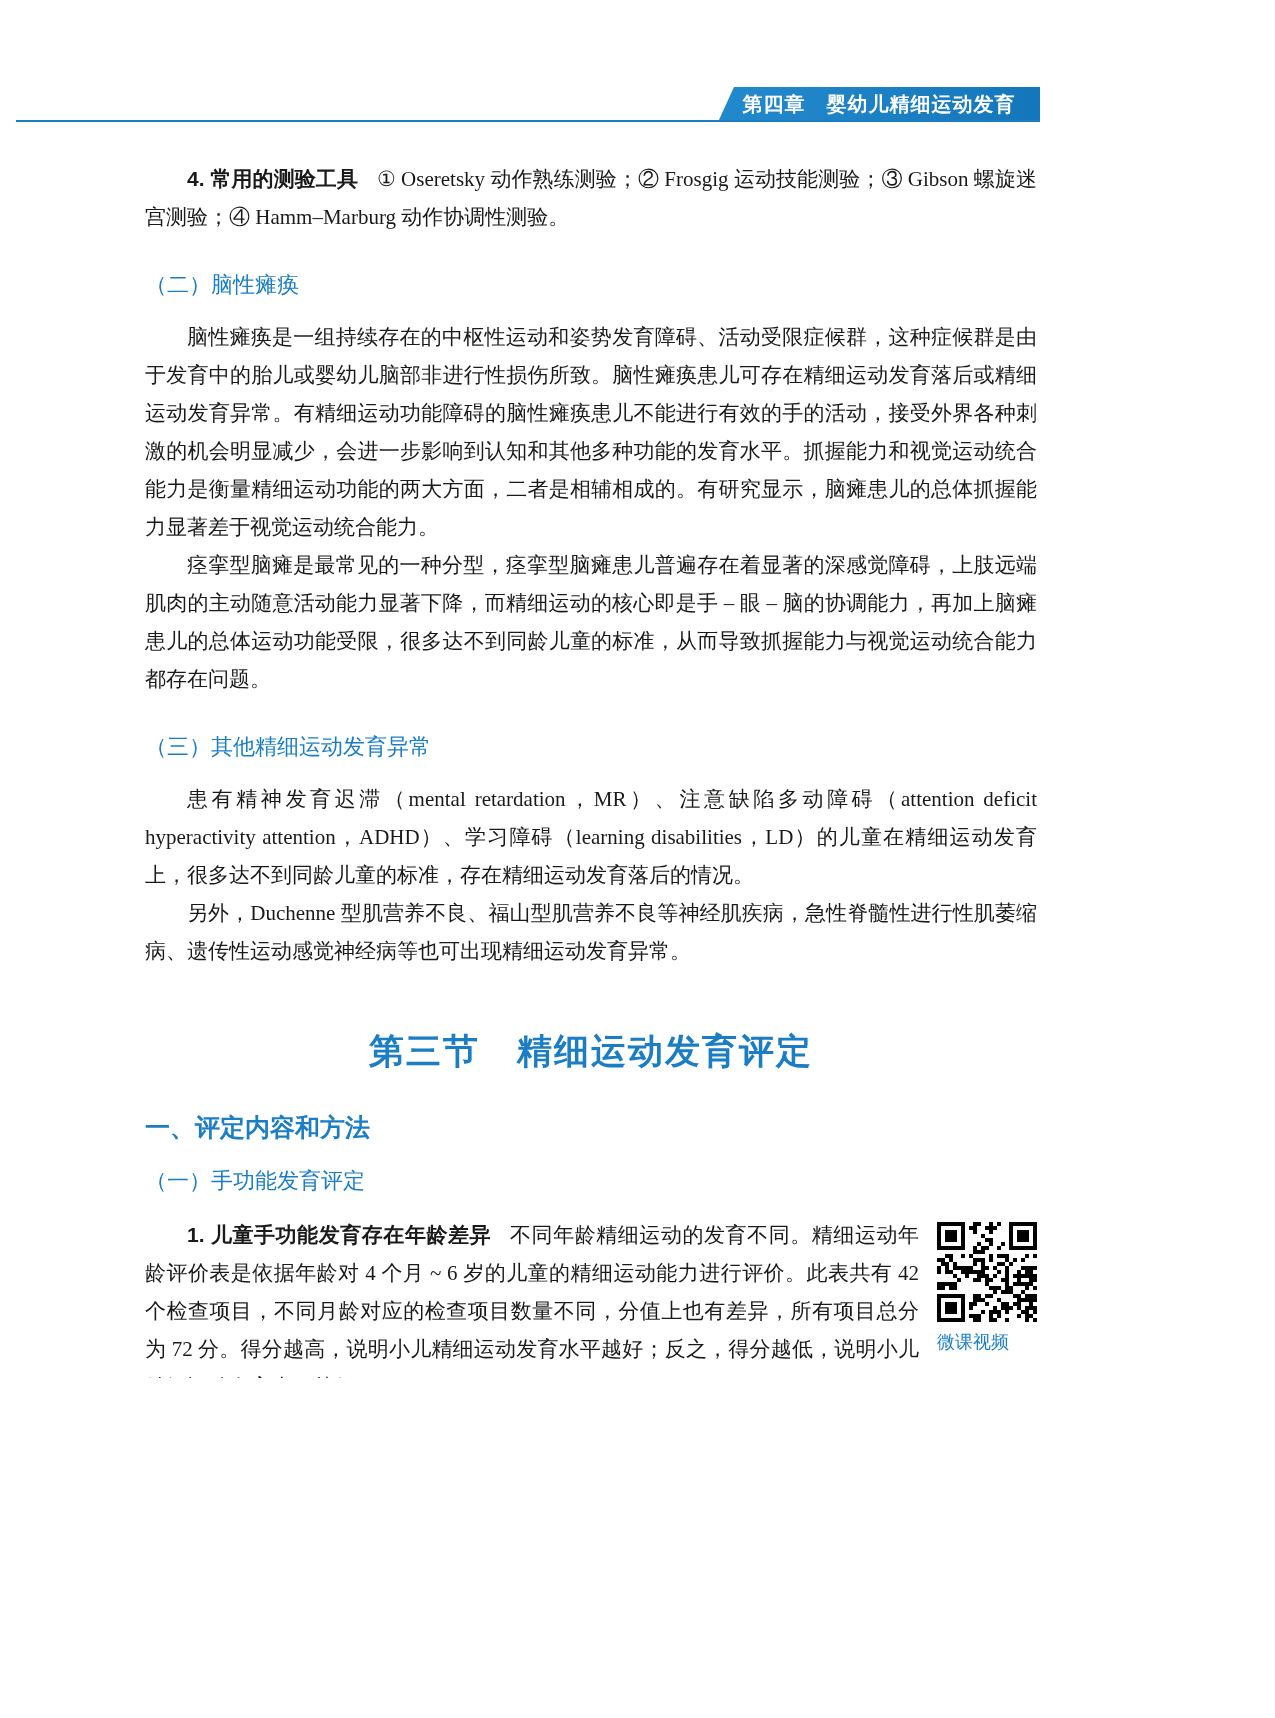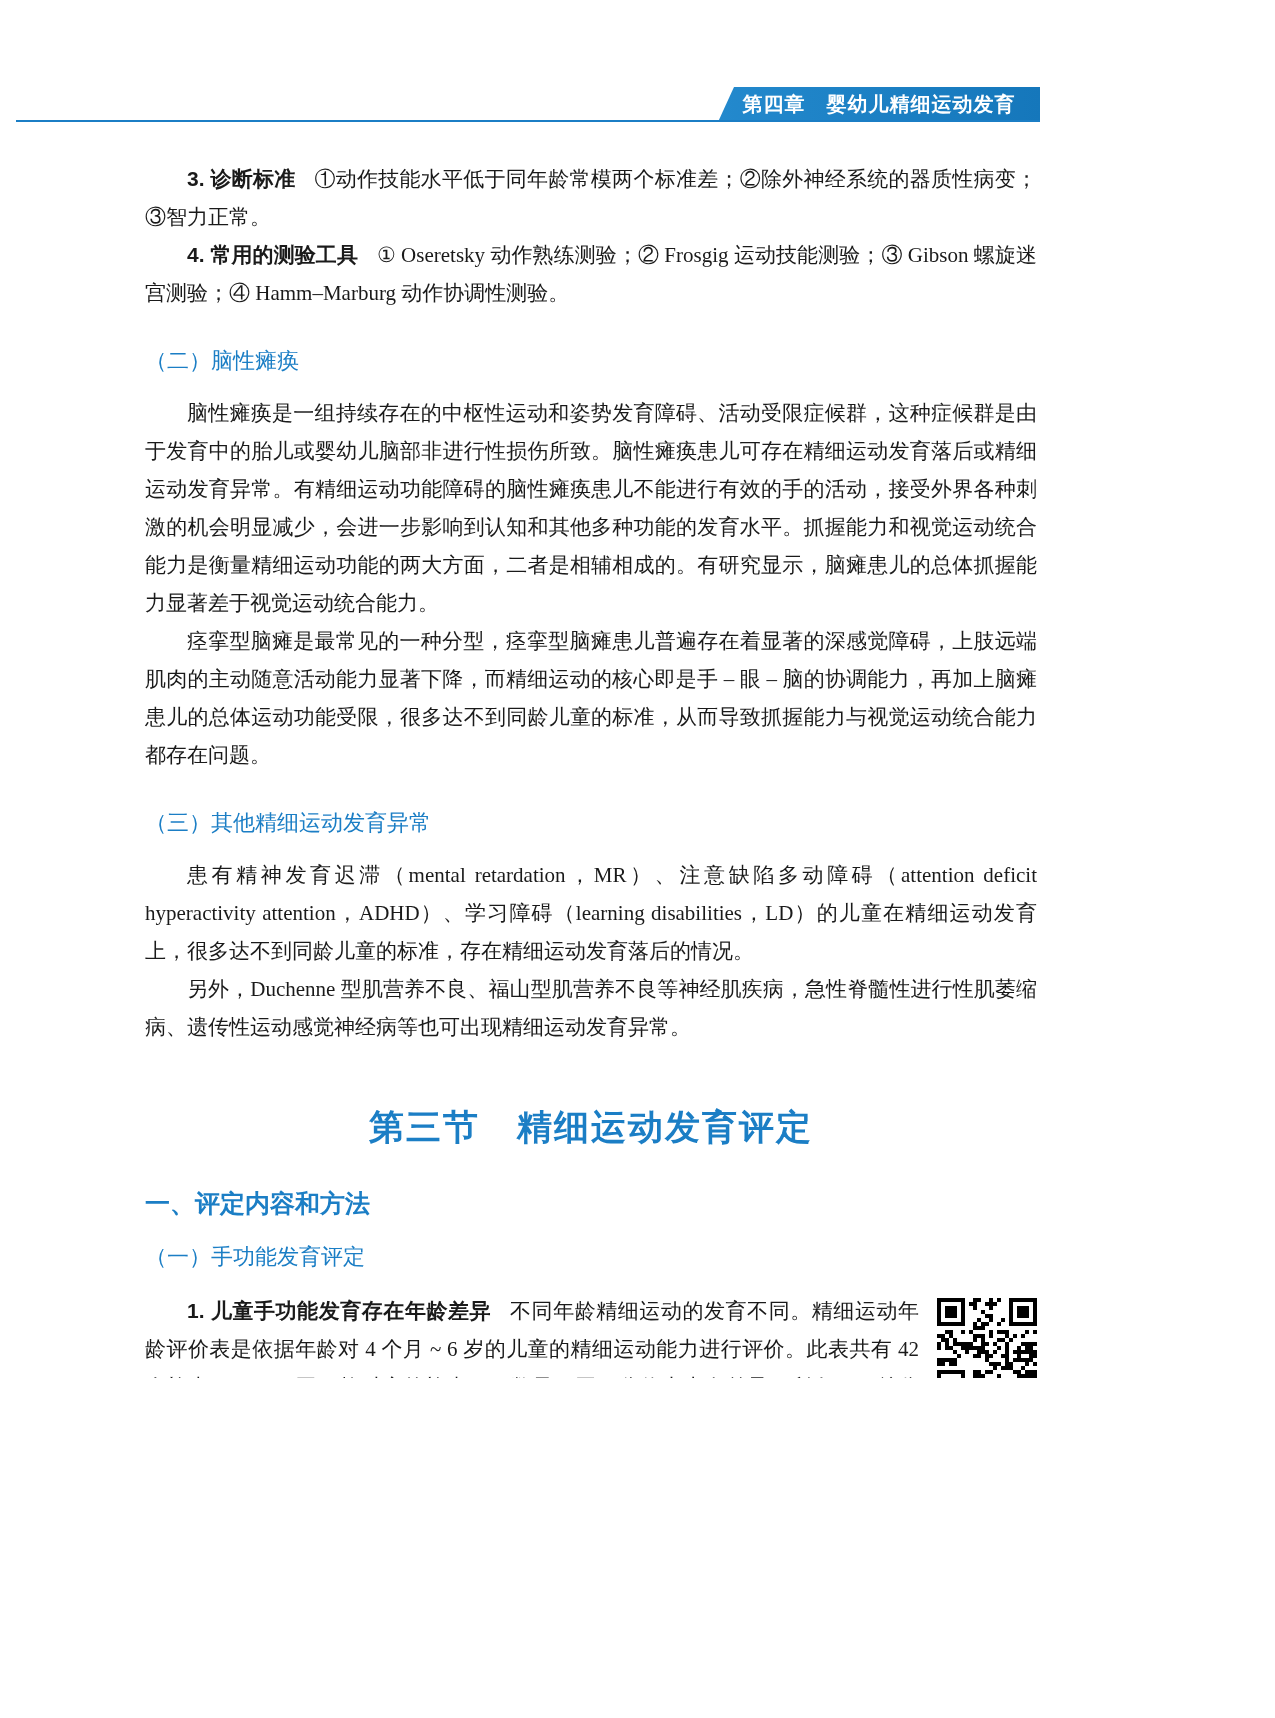--- a/index.html
+++ b/index.html
@@ -125,21 +125,20 @@
 
 <div class="page">
 
   <div class="header-band">
     <span class="chapter-title">第四章　婴幼儿精细运动发育</span>
   </div>
   <div class="header-rule"></div>
 
   <div class="content">
 
-    <p class="para"><span class="runin">3. 诊断标准</span><span>①动作技能水平低于同年龄常模两个标准差；②除外神经系统的器质性病变；③智力正常。</span></p>
 
     <p class="para"><span class="runin">4. 常用的测验工具</span><span>① Oseretsky 动作熟练测验；② Frosgig 运动技能测验；③ Gibson 螺旋迷宫测验；④ Hamm–Marburg 动作协调性测验。</span></p>
 
     <h3 class="h2">（二）脑性瘫痪</h3>
 
     <p class="para">脑性瘫痪是一组持续存在的中枢性运动和姿势发育障碍、活动受限症候群，这种症候群是由于发育中的胎儿或婴幼儿脑部非进行性损伤所致。脑性瘫痪患儿可存在精细运动发育落后或精细运动发育异常。有精细运动功能障碍的脑性瘫痪患儿不能进行有效的手的活动，接受外界各种刺激的机会明显减少，会进一步影响到认知和其他多种功能的发育水平。抓握能力和视觉运动统合能力是衡量精细运动功能的两大方面，二者是相辅相成的。有研究显示，脑瘫患儿的总体抓握能力显著差于视觉运动统合能力。</p>
     <p class="para">痉挛型脑瘫是最常见的一种分型，痉挛型脑瘫患儿普遍存在着显著的深感觉障碍，上肢远端肌肉的主动随意活动能力显著下降，而精细运动的核心即是手 – 眼 – 脑的协调能力，再加上脑瘫患儿的总体运动功能受限，很多达不到同龄儿童的标准，从而导致抓握能力与视觉运动统合能力都存在问题。</p>
 
     <h3 class="h2">（三）其他精细运动发育异常</h3>
 

